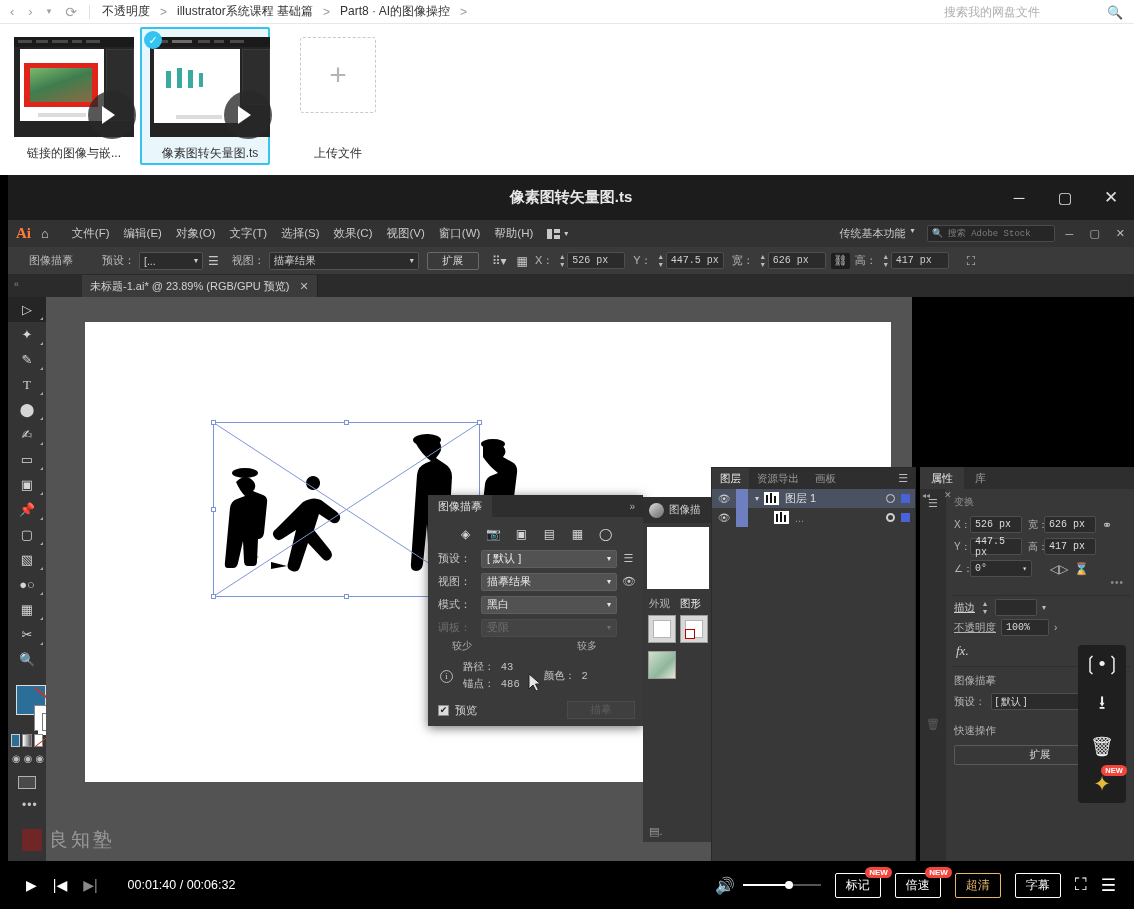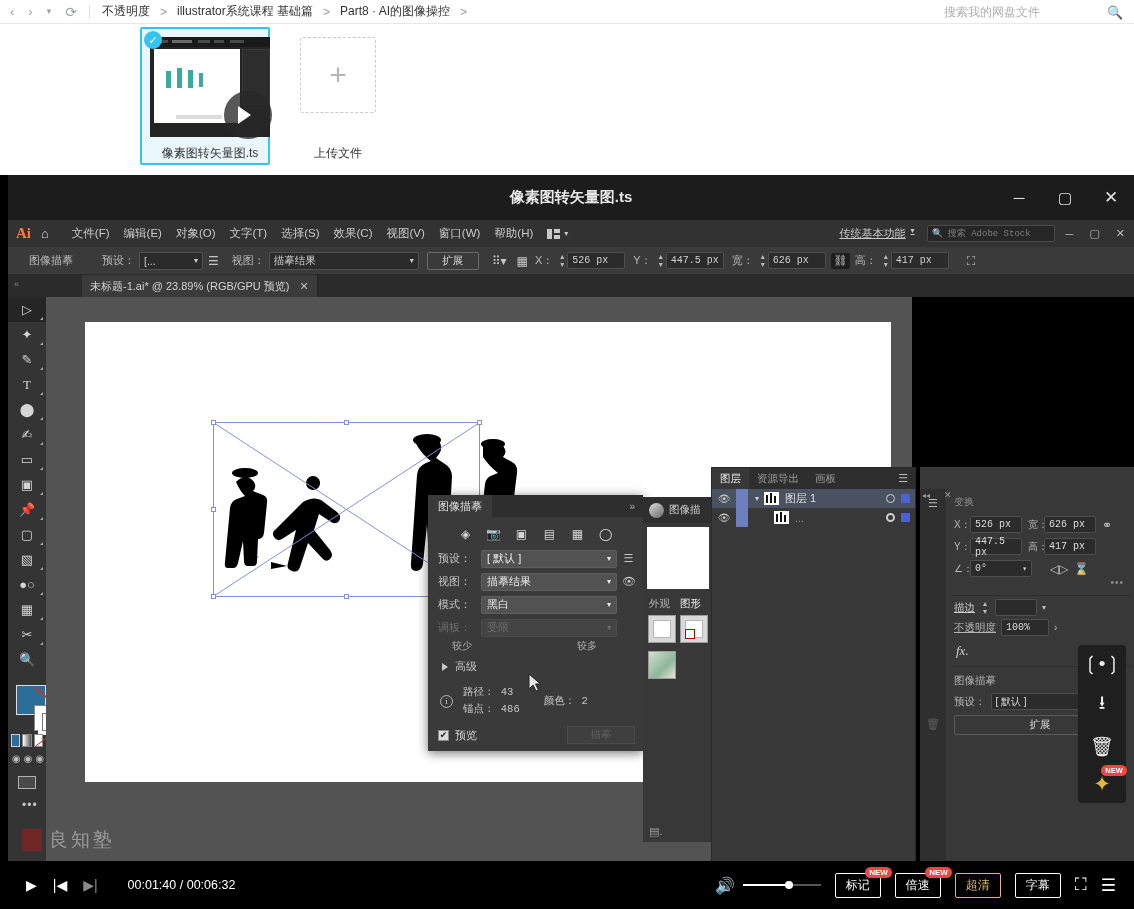--- a/index.html
+++ b/index.html
@@ -87,21 +87,21 @@
 
   
   .ai-menubar {
     position:absolute; top:45px; left:8px; width:1126px; height:27px; background:#323232;
     display:flex; align-items:center; font-size:11.5px; color:#c8c8c8;
   }
   .ai-logo { color:#ff7c39; font-weight:bold; font-size:15px; padding:0 10px 0 8px; font-family:"Liberation Serif",serif; }
   .home-icon { color:#d8d8d8; font-size:13px; padding-right:16px; }
   .menu-item { padding:0 7px; white-space:nowrap; }
   .mb-right { position:absolute; right:4px; top:0; height:27px; display:flex; align-items:center; gap:6px; }
-  .ws-pill { font-size:11px; color:#c8c8c8; display:flex; gap:5px; padding:0 6px;text-decoration:underline; }
+  .ws-pill { font-size:11px; color:#c8c8c8; display:flex; gap:5px; padding:0 6px; }
   .stock-search {
     width:128px; height:17px; background:#262626; border:1px solid #4a4a4a; border-radius:2px;
     display:flex; align-items:center; gap:4px; padding:0 5px; font-size:9px; color:#7d7d7d;
     font-family:"Liberation Mono", monospace;
   }
   .mb-win { color:#bbb; font-size:11px; padding:0 5px; }
 
   
   .ai-optbar {
     position:absolute; top:72px; left:8px; width:1126px; height:28px; background:#3a3a3a;
@@ -327,20 +327,42 @@
       <span class="sep">&gt;</span>
     </div>
     <div class="netdisk-search">
       <span class="ph">搜索我的网盘文件</span>
       <span class="mag">🔍</span>
     </div>
   </div>
 
   <div class="file-area">
 
+    <div class="file-card" style="left:14px; top:12px;">
+      <div class="thumb-wrap">
+        <div class="thumb">
+          <div class="mini-ai">
+            <div class="mini-topbar">
+                <i style="left:4px;width:14px"></i>
+                <i style="left:22px;width:12px"></i>
+                <i style="left:38px;width:16px"></i>
+                <i style="left:58px;width:10px"></i>
+                <i style="left:72px;width:14px"></i>
+              </div>
+            <div class="mini-canvas" style="left:6px;top:12px;width:84px;height:72px;"></div>
+            <div class="mini-red" style="left:10px;top:26px;width:74px;height:44px;"></div>
+            <div class="mini-photo" style="left:16px;top:31px;width:62px;height:34px;"></div>
+            <div class="mini-panel" style="left:92px;top:12px;width:28px;height:72px;"></div>
+            <div class="mini-sub" style="left:24px;top:76px;width:48px;"></div>
+          </div>
+        </div>
+        <div class="playbtn"></div>
+      </div>
+      <div class="file-name">链接的图像与嵌...</div>
+    </div>
 
     <div class="file-card selected" style="left:150px; top:12px;">
       <div class="sel-box"></div>
       <div class="thumb-wrap">
         <div class="check">✓</div>
         <div class="thumb">
           <div class="mini-ai">
             <div class="mini-topbar">
                 <i style="left:4px;width:14px"></i>
                 <i style="left:22px;width:20px;background:#6c6c6c"></i>
@@ -602,24 +624,20 @@
             <span style="font-size:8px">▾</span>
           </div>
           <span class="tp-side"></span>
         </div>
 
         <div class="tp-minmax">
           <span>较少</span>
           <span>较多</span>
         </div>
 
-        <div class="tp-adv">
-          <span class="tri"></span>
-          <span>高级</span>
-        </div>
 
         <div class="tp-info">
           <span class="info-i">i</span>
           <div class="info-col">
             <div><span>路径：</span>&nbsp;<span>43</span></div>
             <div><span>锚点：</span>&nbsp;<span>486</span></div>
           </div>
           <div class="info-col" style="margin-left:14px">
             <div><span>颜色：</span>&nbsp;<span>2</span></div>
           </div>
@@ -692,20 +710,24 @@
               <i style="left:10px;top:4px;width:2px;height:7px"></i>
           </span>
           <span class="lname" style="color:#8e8e8e">...</span>
           <span class="lcirc dbl"></span>
           <span class="lsq"></span>
         </div>
 
       </div>
 
       <div class="props-panel">
+        <div class="pp-tabs">
+          <div class="pp-tab act">属性</div>
+          <div class="pp-tab">库</div>
+        </div>
         <div class="pp-railstrip">
           <div class="pp-rail-ic">☰</div>
           <div class="pp-rail-ic dim" style="padding-top:200px">🗑</div>
         </div>
         <span class="pp-collapse">◂◂</span>
         <span class="pp-close">✕</span>
 
         <div class="pp-body">
           <div class="pp-sec-title">变换</div>
 
@@ -779,20 +801,21 @@
           <div class="pp-label">图像描摹</div>
           <div class="pp-row2">
             <span style="font-size:10.5px;color:#b3b3b3">预设：</span>
             <div class="pp-sel" style="width:98px">
               <span>[ 默认 ]</span>
               <span style="font-size:8px">▾</span>
             </div>
             <span style="color:#c0c0c0;font-size:12px">☰</span>
           </div>
 
+          <div class="pp-label" style="padding-top:14px">快速操作</div>
           <div class="pp-btn-wide">扩展</div>
         </div>
       </div>
 
       <div class="float-rail">
         <span class="fr-ic">❲•❳</span>
         <span class="fr-ic">⭳</span>
         <span class="fr-ic">🗑</span>
         <span class="fr-pin">✦
           <span class="fr-new">NEW</span>

